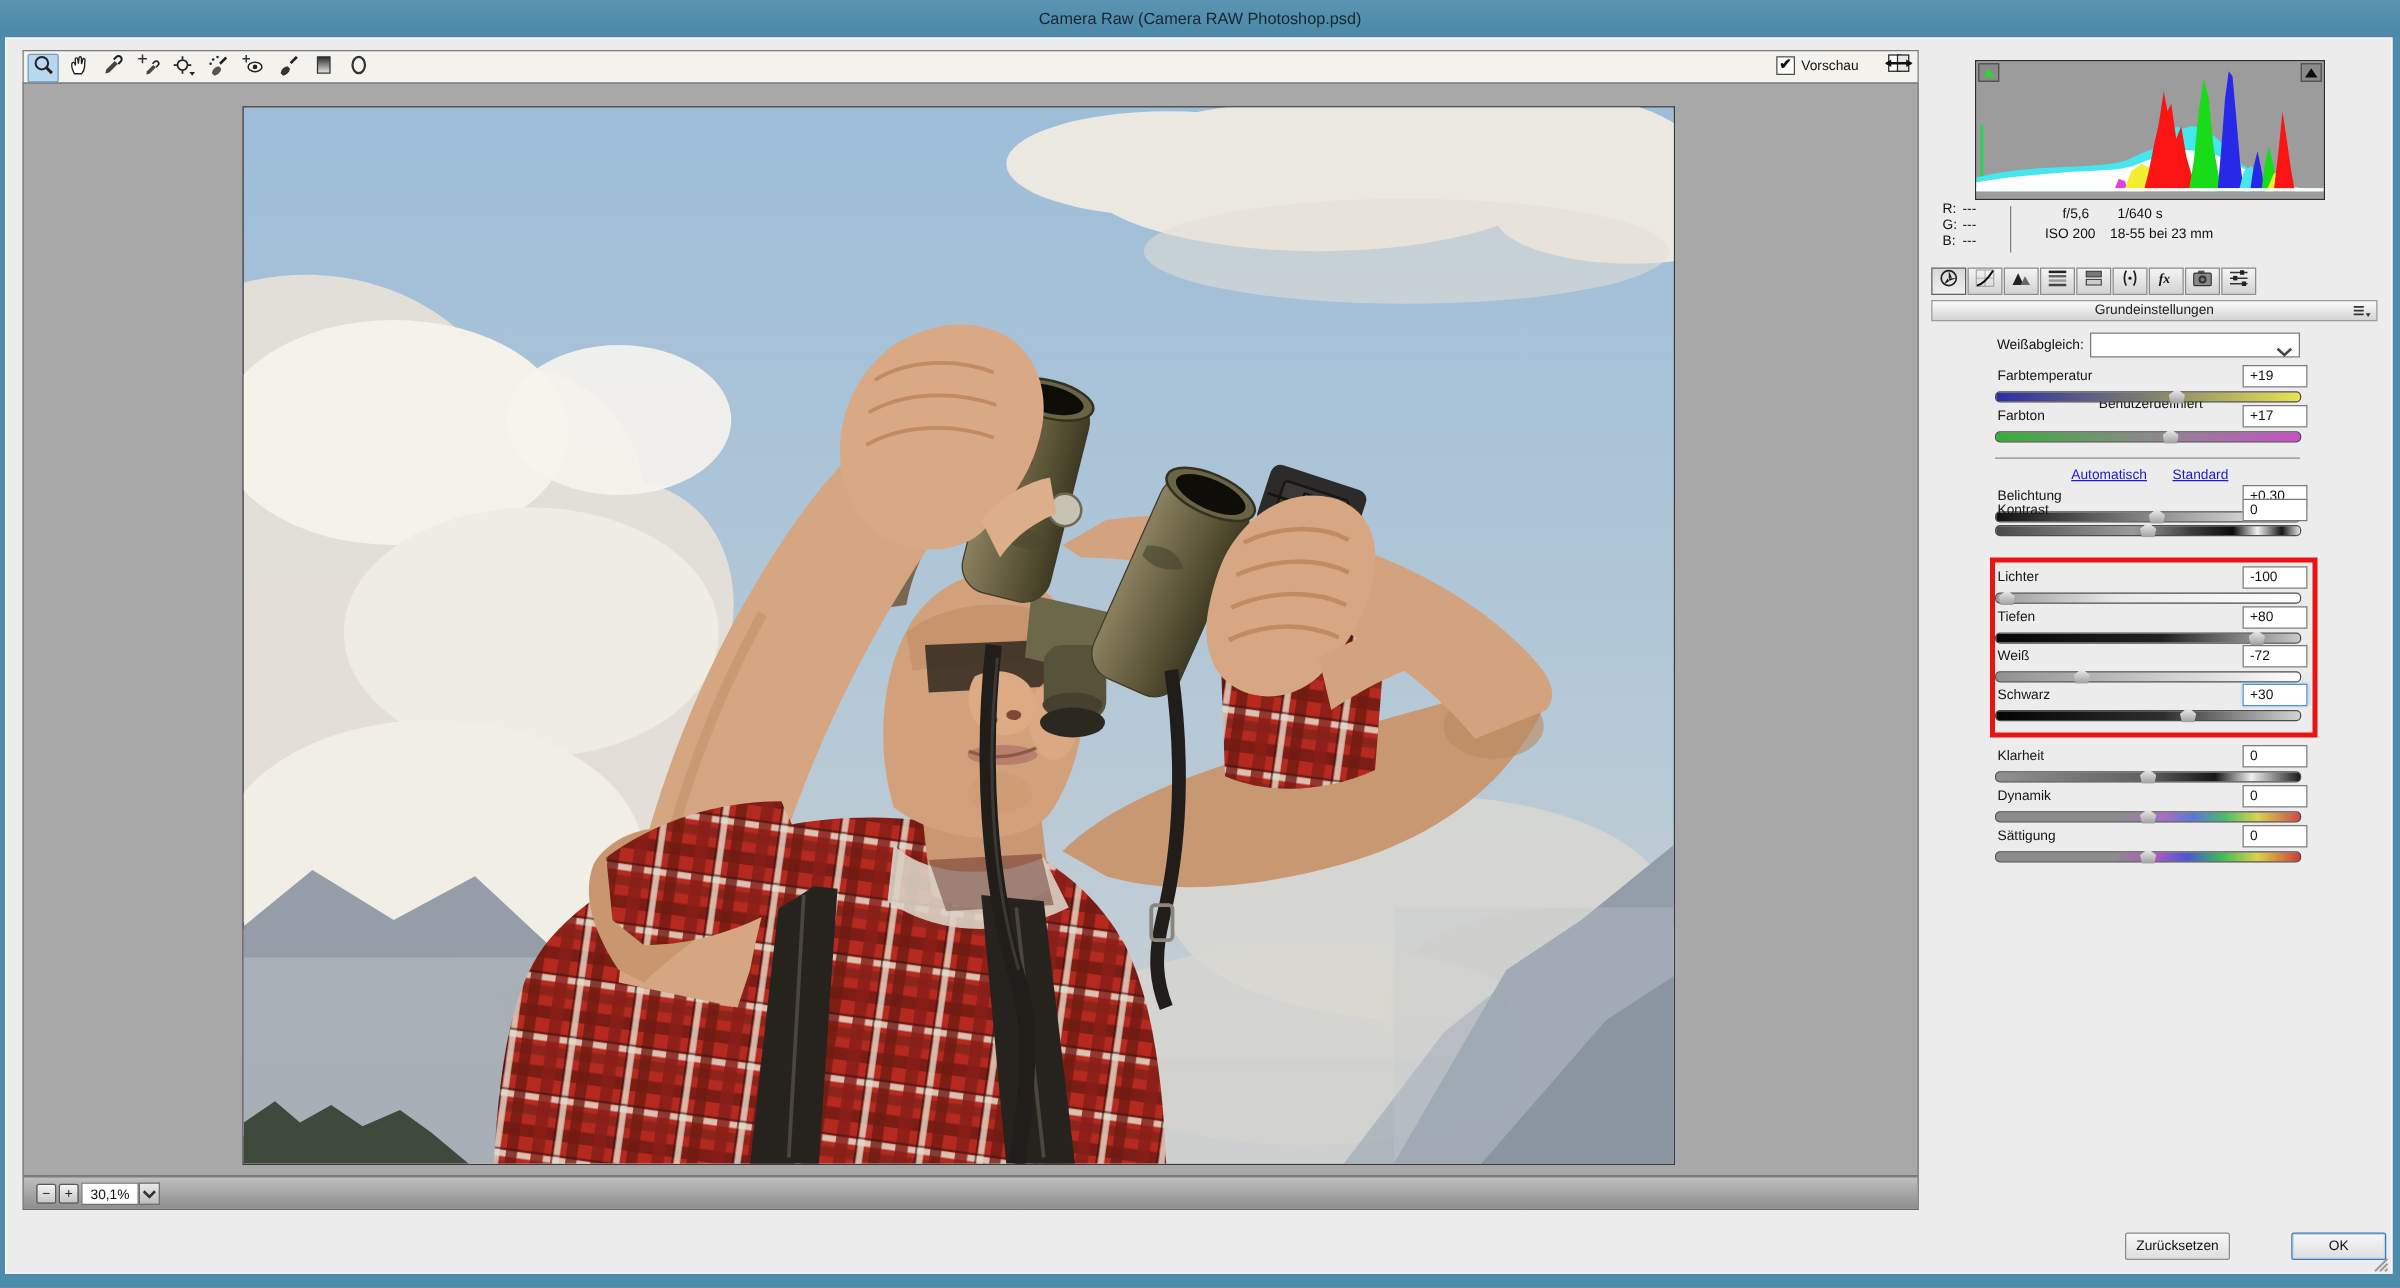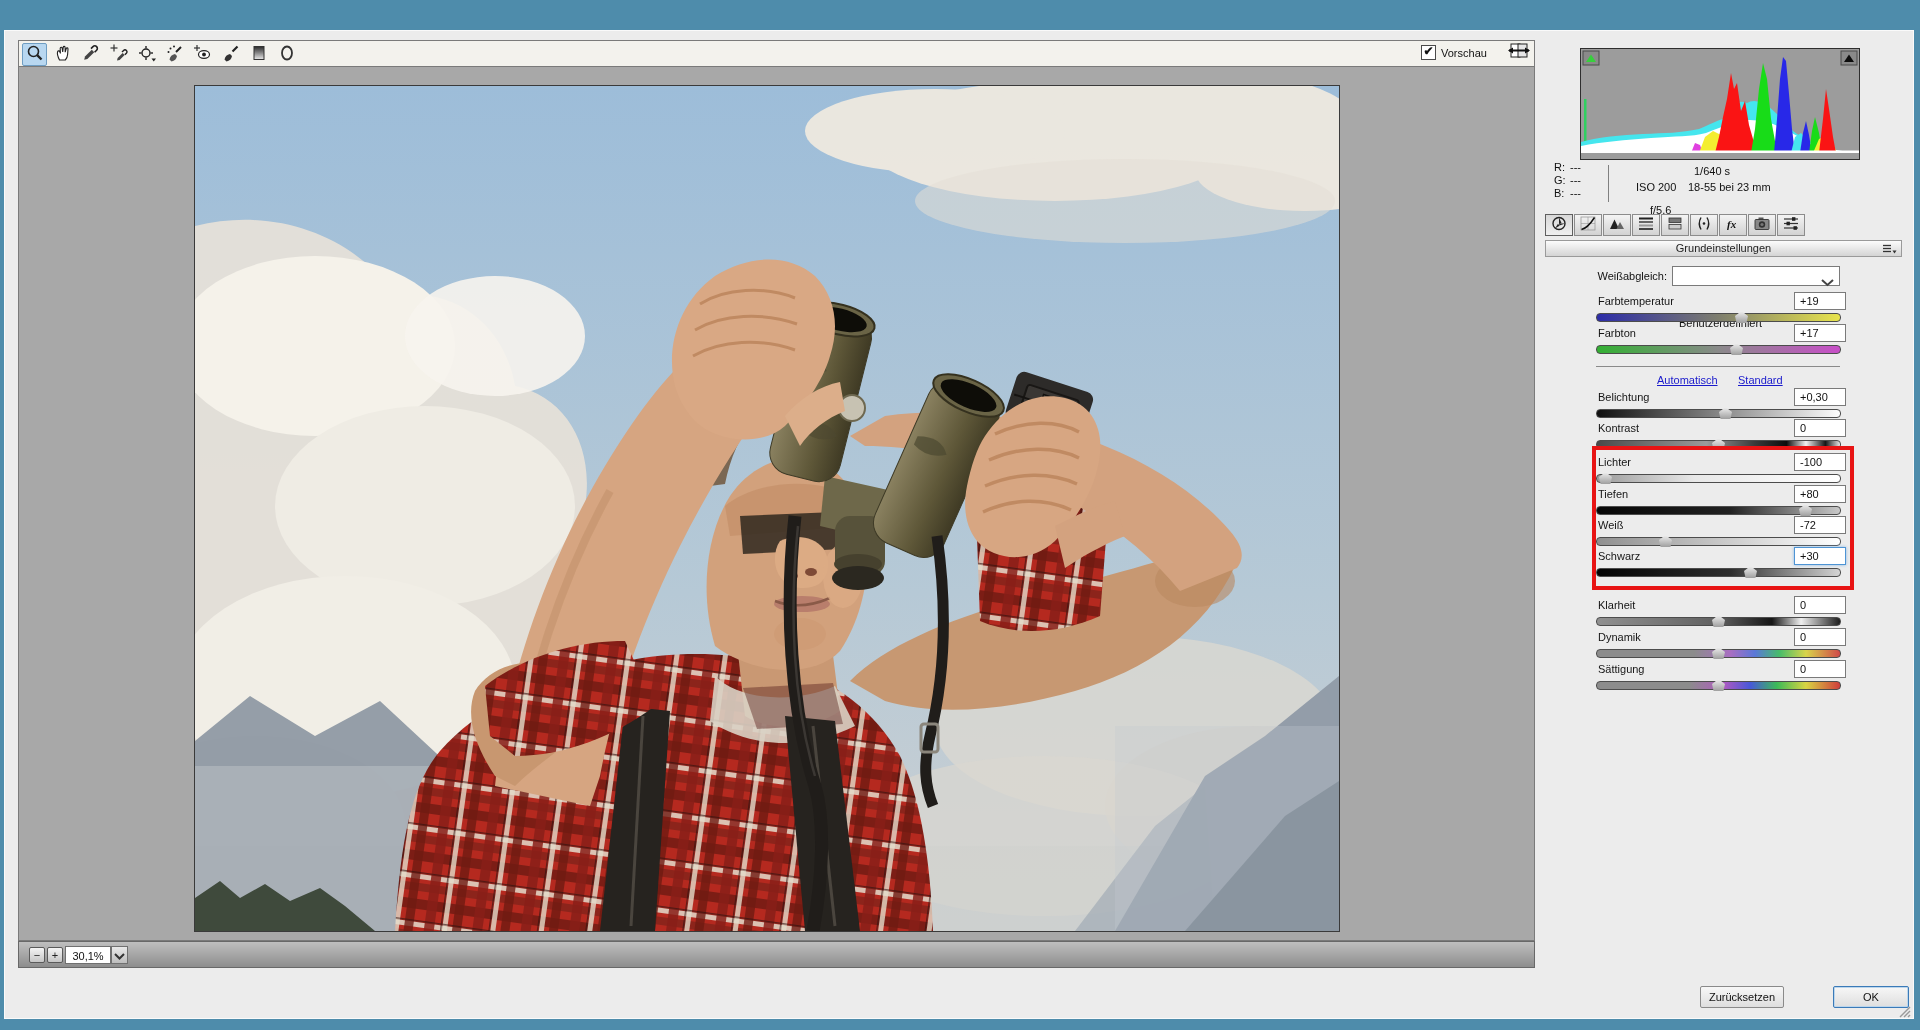--- a/index.html
+++ b/index.html
@@ -66,20 +66,21 @@
   .redbox{left:1592px;top:446px;width:262px;height:144px;border:4px solid #e81414;box-sizing:border-box;z-index:40;}
   .btn{position:absolute;top:986px;height:22px;background:linear-gradient(#f7f7f7,#dedede);border:1px solid #8a8a8a;
     border-radius:2px;font-size:11px;color:#111;text-align:center;line-height:20px;box-sizing:border-box;}
   .btn.default{border-color:#3a7ab8;box-shadow:0 0 0 1px #bcd6ec inset;}
 </style>
 </head>
 <body>
 
 <div class="window">
 
+  <div class="abs titlebar">Camera Raw (Camera RAW Photoshop.psd)</div>
 
   <div class="abs dialog"></div>
 
   <div class="abs optbar">
     <div class="tools">
       <div class="tool selected">
         <span><svg width="20" height="20">
               <circle cx="8.5" cy="8.5" r="5" fill="none" stroke="#222" stroke-width="1.6"></circle>
               <line x1="12.2" y1="12.2" x2="16.5" y2="16.5" stroke="#222" stroke-width="2.4"></line>
             </svg></span>
@@ -347,21 +348,21 @@
       </g>
     </svg>
   </div>
 
   <div class="abs rgb">
     <div><span class="lab">R:</span><span>---</span></div>
     <div><span class="lab">G:</span><span>---</span></div>
     <div><span class="lab">B:</span><span>---</span></div>
   </div>
   <div class="abs vdiv"></div>
-  <span class="abs exif" style="left:1650px;top:165px;margin-top:39px;">f/5,6</span>
+  <span class="abs exif" style="left:1650px;top:165px;">f/5,6</span>
   <span class="abs exif" style="left:1694px;top:165px;">1/640 s</span>
   <span class="abs exif" style="left:1636px;top:181px;">ISO 200</span>
   <span class="abs exif" style="left:1688px;top:181px;">18-55 bei 23 mm</span>
 
   <div class="abs tabs">
     <div class="tab selected">
         <span><svg width="16" height="15">
             <circle cx="8" cy="7.5" r="6" fill="none" stroke="#222" stroke-width="1.4"></circle>
             <path d="M8,1.5 L10.5,7 L8,7.5 Z M14,7.5 L8.5,9.5 L8,7.5 Z M4,12.5 L7,7.8 L8.5,9.8 Z" fill="#222"></path>
           </svg></span>
@@ -463,21 +464,21 @@
           <div class="sthumb" style="left:133px"></div>
         </div>
       </div>
       <div class="srow" style="top: 388px;">
         <div class="slabel">Belichtung</div>
         <div class="sval">+0,30</div>
         <div class="strack t-exposure">
           <div class="sthumb" style="left:122px"></div>
         </div>
       </div>
-      <div class="srow" style="top: 419px;">
+      <div class="srow" style="top: 399px;">
         <div class="slabel">Kontrast</div>
         <div class="sval">0</div>
         <div class="strack t-contrast">
           <div class="sthumb" style="left:115px"></div>
         </div>
       </div>
       <div class="srow" style="top: 453px;">
         <div class="slabel">Lichter</div>
         <div class="sval">-100</div>
         <div class="strack t-highlights">

